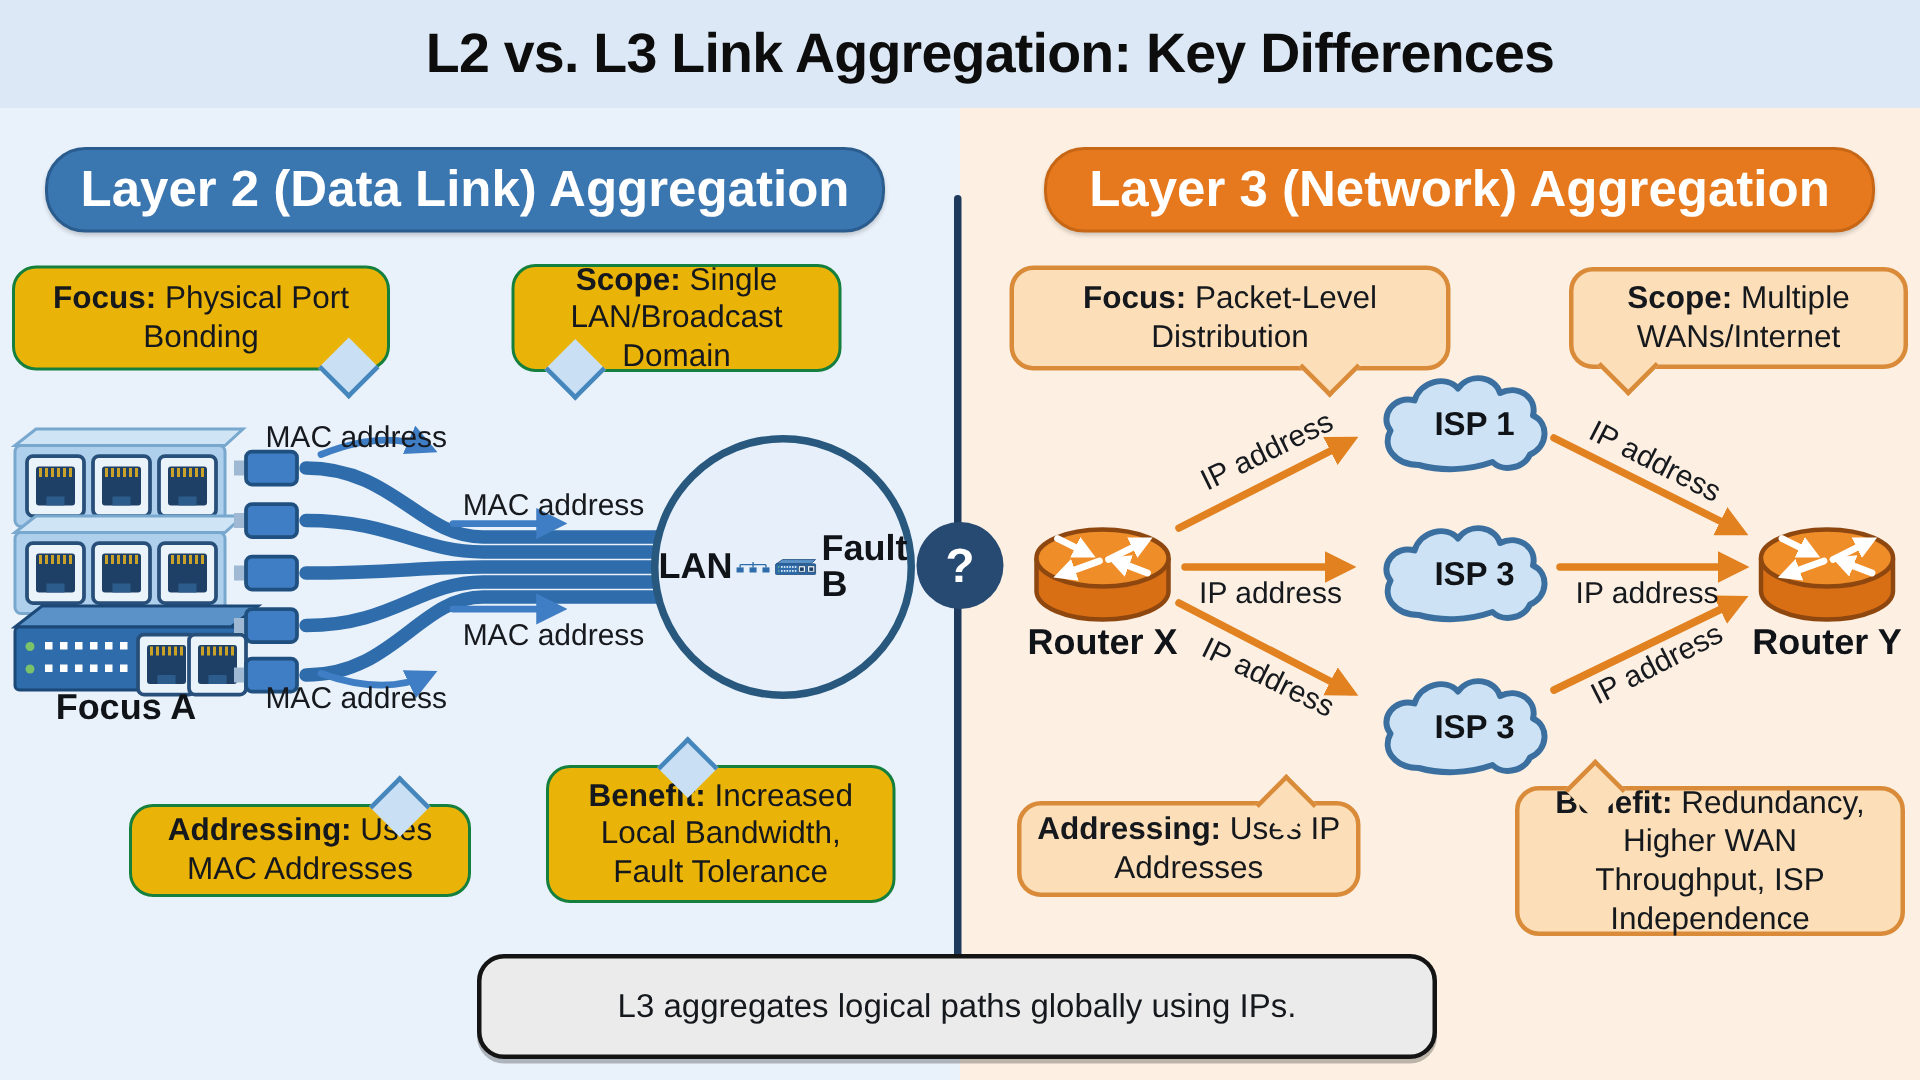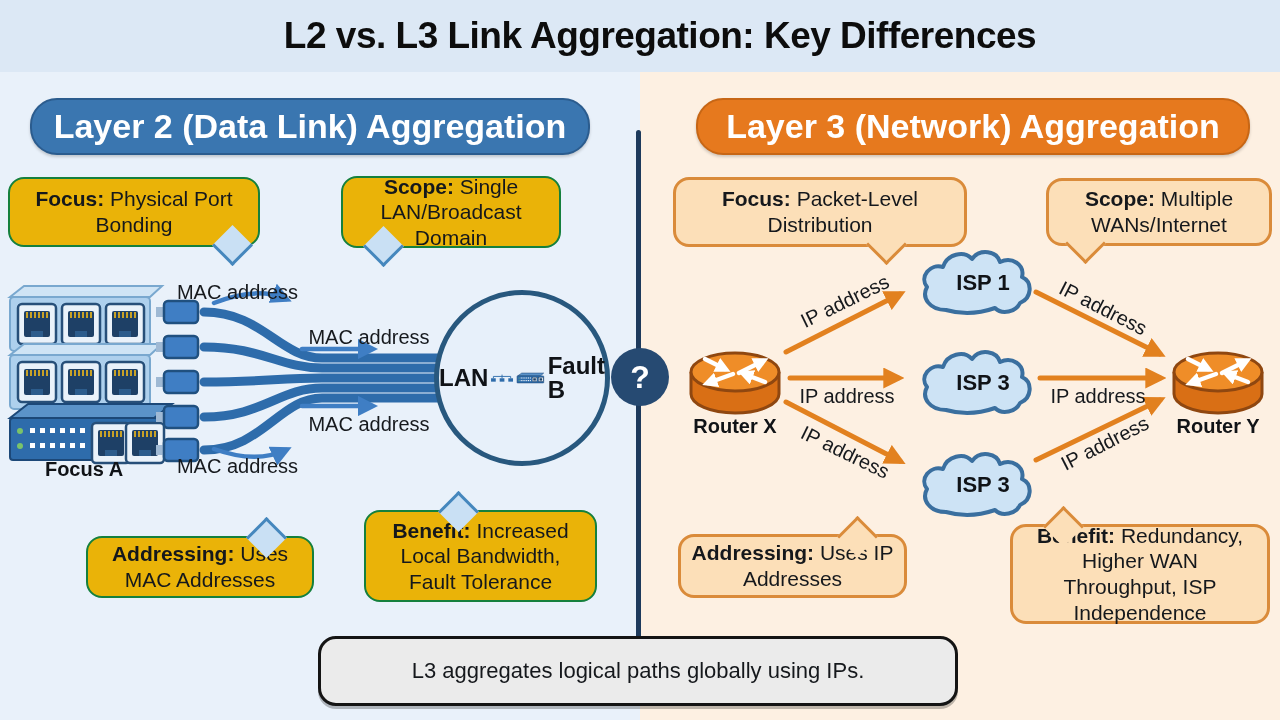--- a/index.html
+++ b/index.html
@@ -52,21 +52,21 @@
   #co-l3-focus{left:673px;top:177px;width:294px;height:70px;}
   #co-l3-scope{left:1046px;top:178px;width:226px;height:68px;}
   #co-l3-addressing{left:678px;top:534px;width:229px;height:64px;}
   #co-l3-benefit{left:1010px;top:524px;width:260px;height:100px;}
 
   
   #diagram{left:0;top:0;width:1280px;height:720px;z-index:2;pointer-events:none;}
 
   
   .dlabel{font-size:20px;color:#16191d;text-align:center;z-index:5;font-weight:500;white-space:nowrap;}
-  .dev-label{font-size:20px;font-weight:800;color:#101317;text-align:center;z-index:5;white-space:nowrap;}
+  .dev-label{font-size:24px;font-weight:800;color:#101317;text-align:center;z-index:5;white-space:nowrap;}
   #lab-mac1{left:160px;top:281px;width:155px;}
   #lab-mac2{left:303px;top:326px;width:132px;}
   #lab-mac3{left:303px;top:413px;width:132px;}
   #lab-mac4{left:160px;top:455px;width:155px;}
   #lab-switch-a{left:8px;top:458px;width:152px;}
   #lab-router-x{left:665px;top:415px;width:140px;}
   #lab-router-y{left:1148px;top:415px;width:140px;}
   .isp-label{font-size:22px;font-weight:800;color:#101317;text-align:center;z-index:5;}
   #lab-isp1{left:935px;top:270px;width:96px;}
   #lab-isp2{left:935px;top:370px;width:96px;}

